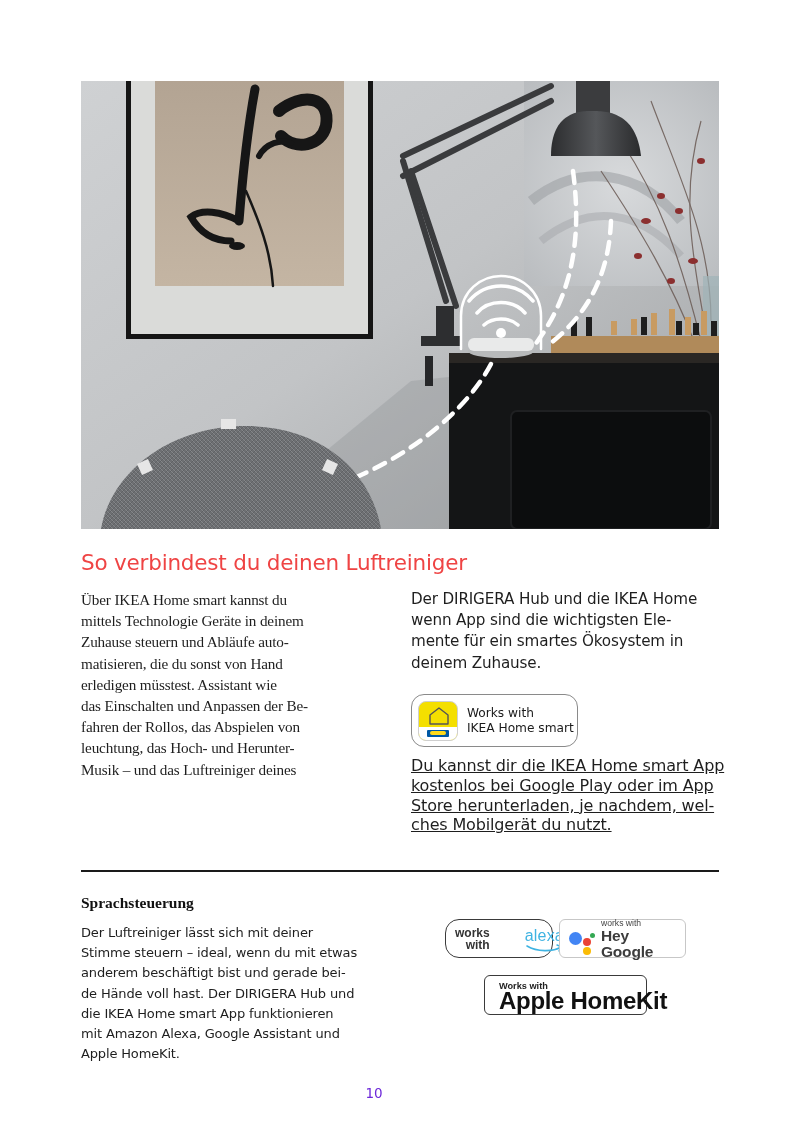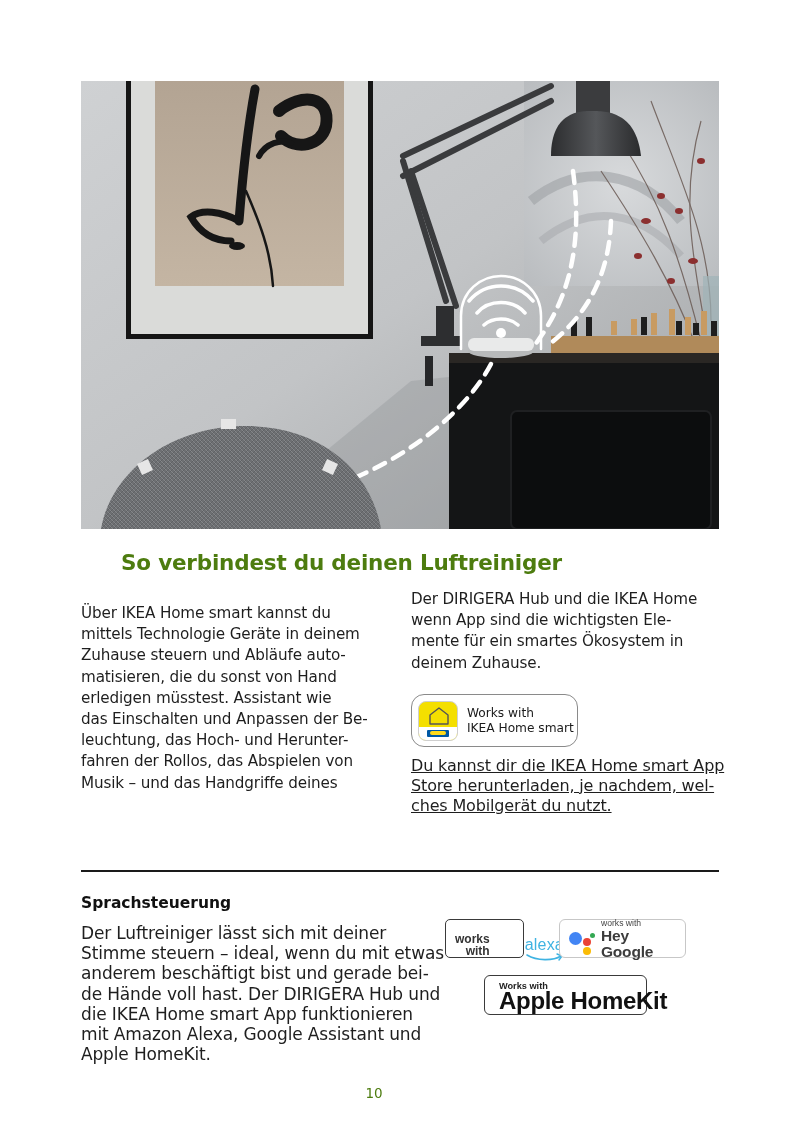--- a/index.html
+++ b/index.html
@@ -4,67 +4,67 @@
 <style>
   * { box-sizing: border-box; margin: 0; padding: 0; }
   html, body { width: 800px; height: 1135px; background: #ffffff; }
   body { position: relative; font-family: "DejaVu Sans", "Liberation Sans", sans-serif; color: #1a1a1a; overflow: hidden; }
 
   
   .photo { position: absolute; left: 81px; top: 81px; width: 638px; height: 448px; overflow: hidden; background: #c9cbcd; }
   .photo svg { display: block; width: 100%; height: 100%; }
 
   
-  .headline { position: absolute; left: 81px; top: 550px; font-size: 21.5px; font-weight: bold; letter-spacing: -0.2px; color: #4d7c0f; white-space: nowrap; margin-left: 40px; }
+  .headline { position: absolute; left: 81px; top: 550px; font-size: 21.5px; font-weight: normal; letter-spacing: -0.2px; color: #ef4444; white-space: nowrap; }
 
   .body-text { position: absolute; font-size: 15.2px; line-height: 21.2px; color: #1e1e1e; letter-spacing: -0.15px; }
   .body-text .ln { display: block; white-space: nowrap; }
-  .col-left { left: 81px; top: 603px; }
+  .col-left { left: 81px; top: 589px; font-family: Liberation Serif, serif; }
   .col-right-top { left: 411px; top: 589px; }
   .col-right-small { left: 411px; top: 756px; font-size: 16px; line-height: 19.8px; text-decoration: underline; }
 
   
   .ikea-badge { position: absolute; left: 411px; top: 694px; width: 167px; height: 53px; border: 1.3px solid #8a8a8a; border-radius: 13px; background: #fff; display: flex; align-items: center; padding-left: 6px; }
   .ikea-app-icon { width: 40px; height: 40px; border-radius: 8px; overflow: hidden; border: 1px solid #cfcfcf; position: relative; background: #f4df00; flex: 0 0 auto; }
   .ikea-app-icon .bottom { position: absolute; left: 0; right: 0; bottom: 0; height: 13px; background: #ffffff; display: flex; align-items: center; justify-content: center; }
   .ikea-app-icon .logo { width: 22px; height: 7px; background: #0058a3; border-radius: 1px; display: flex; align-items: center; justify-content: center; }
   .ikea-app-icon .logo span { display: block; width: 16px; height: 4px; background: #ffda1a; border-radius: 2px; }
   .ikea-app-icon svg { position: absolute; left: 9px; top: 4px; }
   .ikea-badge-text { margin-left: 9px; font-size: 12.2px; line-height: 14.5px; color: #1a1a1a; }
   .ikea-badge-text span { display: block; white-space: nowrap; }
 
   
   .divider { position: absolute; left: 81px; top: 870px; width: 638px; height: 2px; background: #1a1a1a; }
 
   
-  .subhead { position: absolute; left: 81px; top: 894px; font-size: 15.5px; font-weight: bold; color: #111; white-space: nowrap; }
-  .col-voice { left: 81px; top: 923px; font-size: 17px; line-height: 20.2px; }
+  .subhead { position: absolute; left: 81px; top: 894px; font-size: 15.5px; font-weight: bold; color: #111; white-space: nowrap; font-family: Liberation Serif, serif; }
+  .col-voice { left: 81px; top: 923px; font-size: 13px; line-height: 20.2px; }
 
   
   .badge { position: absolute; background: #fff; display: flex; align-items: center; }
-  .alexa-badge { left: 445px; top: 919px; width: 79px; height: 39px; border: 1.6px solid #3a3a3a; border-radius: 5px; padding: 0 6px 0 9px; align-items: flex-end; }
+  .alexa-badge { left: 445px; top: 919px; width: 108px; height: 39px; border: 1.6px solid #3a3a3a; border-radius: 14px; padding: 0 6px 0 9px; }
   .alexa-works { font-family: "Liberation Sans", sans-serif; font-weight: bold; font-size: 12px; line-height: 12px; color: #333; text-align: right; }
   .alexa-works span { display: block; }
   .alexa-sep { width: 1.4px; height: 28px; background: #333; margin: 0 6px 0 6px; }
   .alexa-word { position: relative; font-family: "Liberation Sans", sans-serif; font-size: 16px; color: #3fb3e2; letter-spacing: 0.2px; top: -3px; margin-left: 23px; }
   .alexa-smile { position: absolute; left: 0; bottom: -7px; }
 
   .google-badge { left: 559px; top: 919px; width: 127px; height: 39px; border: 1px solid #c7c7c7; border-radius: 6px; padding-left: 9px; }
   .g-dots { position: relative; width: 26px; height: 28px; flex: 0 0 auto; }
   .g-dots i { position: absolute; border-radius: 50%; display: block; }
   .g-text { margin-left: 6px; font-family: "Liberation Sans", sans-serif; }
   .g-small { display: block; font-size: 8.6px; color: #444; line-height: 10px; }
   .g-big { display: block; font-size: 15.5px; font-weight: bold; color: #3c3c3c; line-height: 16px; letter-spacing: -0.2px; }
 
   .homekit-badge { left: 484px; top: 975px; width: 163px; height: 40px; border: 1.6px solid #3a3a3a; border-radius: 6px; padding-left: 7px; }
   .hk-text { margin-left: 7px; font-family: "Liberation Sans", sans-serif; }
   .hk-small { display: block; font-size: 9.2px; font-weight: bold; color: #222; line-height: 10px; }
   .hk-big { display: block; font-size: 24px; font-weight: bold; color: #111; line-height: 19px; letter-spacing: -0.3px; white-space: nowrap; }
 
-  .page-number { position: absolute; left: 0; width: 748px; top: 1085px; text-align: center; font-size: 13.5px; color: #4d7c0f; }
+  .page-number { position: absolute; left: 0; width: 748px; top: 1085px; text-align: center; font-size: 13.5px; color: #6d28d9; }
 </style>
 </head>
 <body>
 
 <div class="photo" role="img" aria-label="Luftreiniger im Wohnzimmer, verbunden per Funk mit DIRIGERA Hub auf einem Tisch mit Schachspiel und Schreibtischlampe">
   <svg viewBox="0 0 638 448" preserveAspectRatio="none" xmlns="http://www.w3.org/2000/svg">
     <defs>
       <linearGradient id="wall" x1="0" y1="0" x2="1" y2="1">
         <stop offset="0" stop-color="#cfd1d3"></stop>
         <stop offset="0.5" stop-color="#c2c4c6"></stop>
@@ -191,23 +191,23 @@
 
 <h1 class="headline">So verbindest du deinen Luftreiniger</h1>
 
 <div class="body-text col-left">
   <span class="ln">Über IKEA Home smart kannst du</span>
   <span class="ln">mittels Technologie Geräte in deinem</span>
   <span class="ln">Zuhause steuern und Abläufe auto-</span>
   <span class="ln">matisieren, die du sonst von Hand</span>
   <span class="ln">erledigen müsstest. Assistant wie</span>
   <span class="ln">das Einschalten und Anpassen der Be-</span>
+  <span class="ln">fahren der Rollos, das Abspielen von</span>
   <span class="ln">leuchtung, das Hoch- und Herunter-</span>
-  <span class="ln">fahren der Rollos, das Abspielen von</span>
-  <span class="ln">Musik – und das Handgriffe deines</span>
+  <span class="ln">Musik – und das Luftreiniger deines</span>
 </div>
 
 <div class="body-text col-right-top">
   <span class="ln">Der DIRIGERA Hub und die IKEA Home</span>
   <span class="ln">wenn App sind die wichtigsten Ele-</span>
   <span class="ln">mente für ein smartes Ökosystem in</span>
   <span class="ln">deinem Zuhause.</span>
 </div>
 
 <div class="ikea-badge">
@@ -222,20 +222,21 @@
     </div>
   </div>
   <div class="ikea-badge-text">
     <span>Works with</span>
     <span>IKEA Home smart</span>
   </div>
 </div>
 
 <div class="body-text col-right-small">
   <span class="ln">Du kannst dir die IKEA Home smart App</span>
+  <span class="ln">kostenlos bei Google Play oder im App</span>
   <span class="ln">Store herunterladen, je nachdem, wel-</span>
   <span class="ln">ches Mobilgerät du nutzt.</span>
 </div>
 
 <div class="divider"></div>
 
 <h2 class="subhead">Sprachsteuerung</h2>
 
 <div class="body-text col-voice">
   <span class="ln">Der Luftreiniger lässt sich mit deiner</span>

